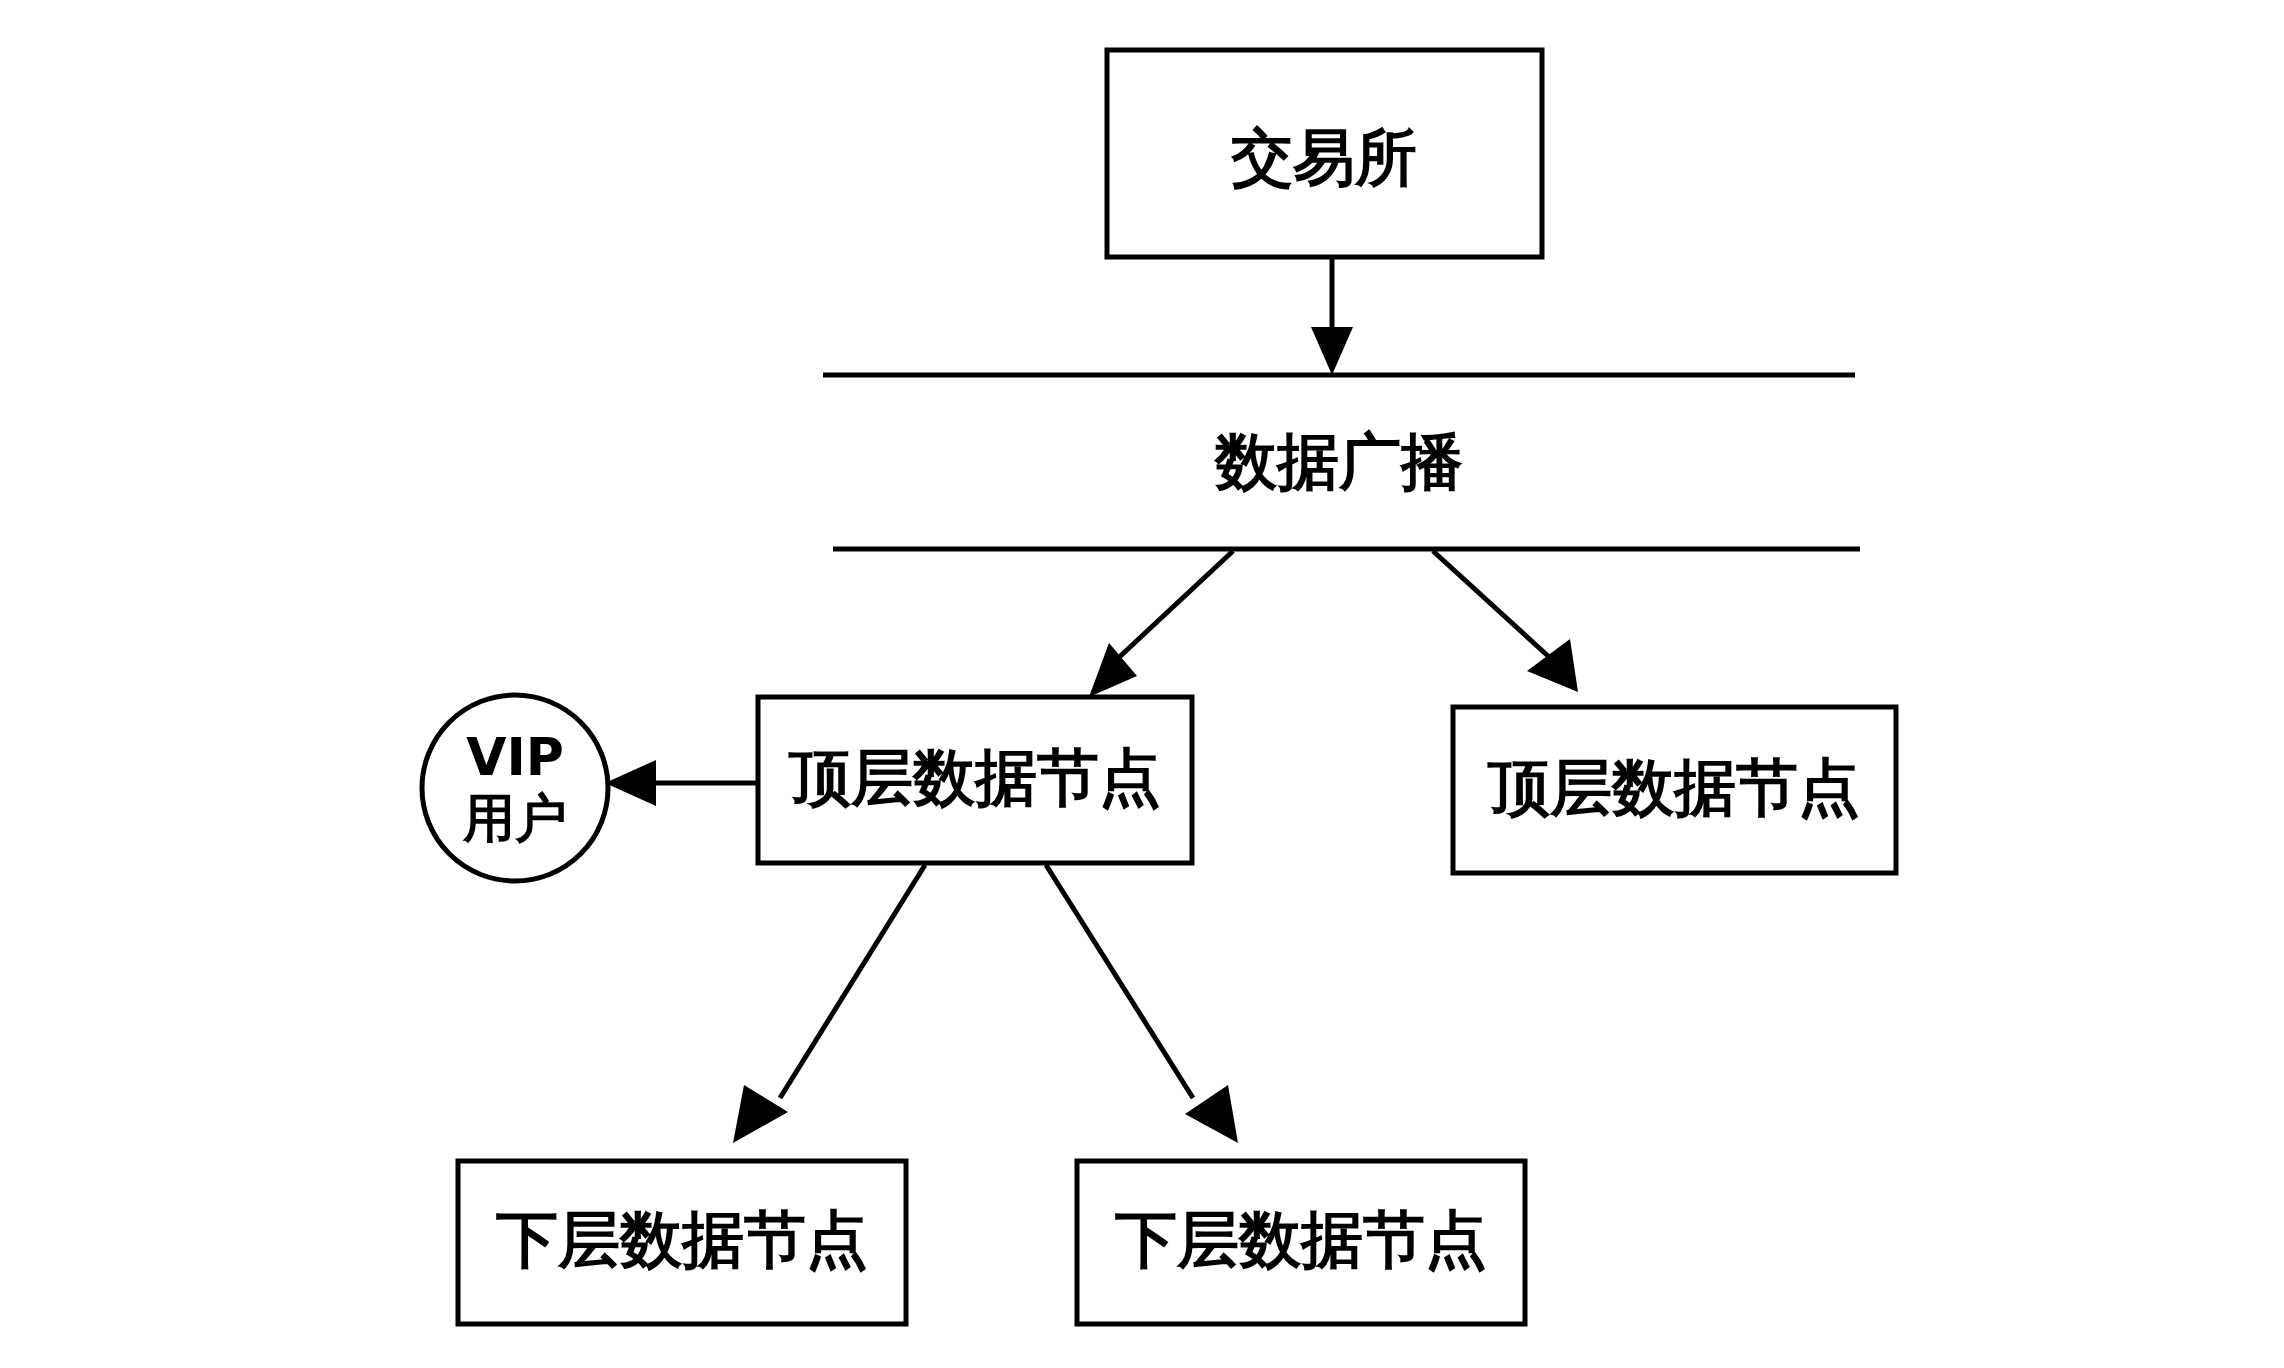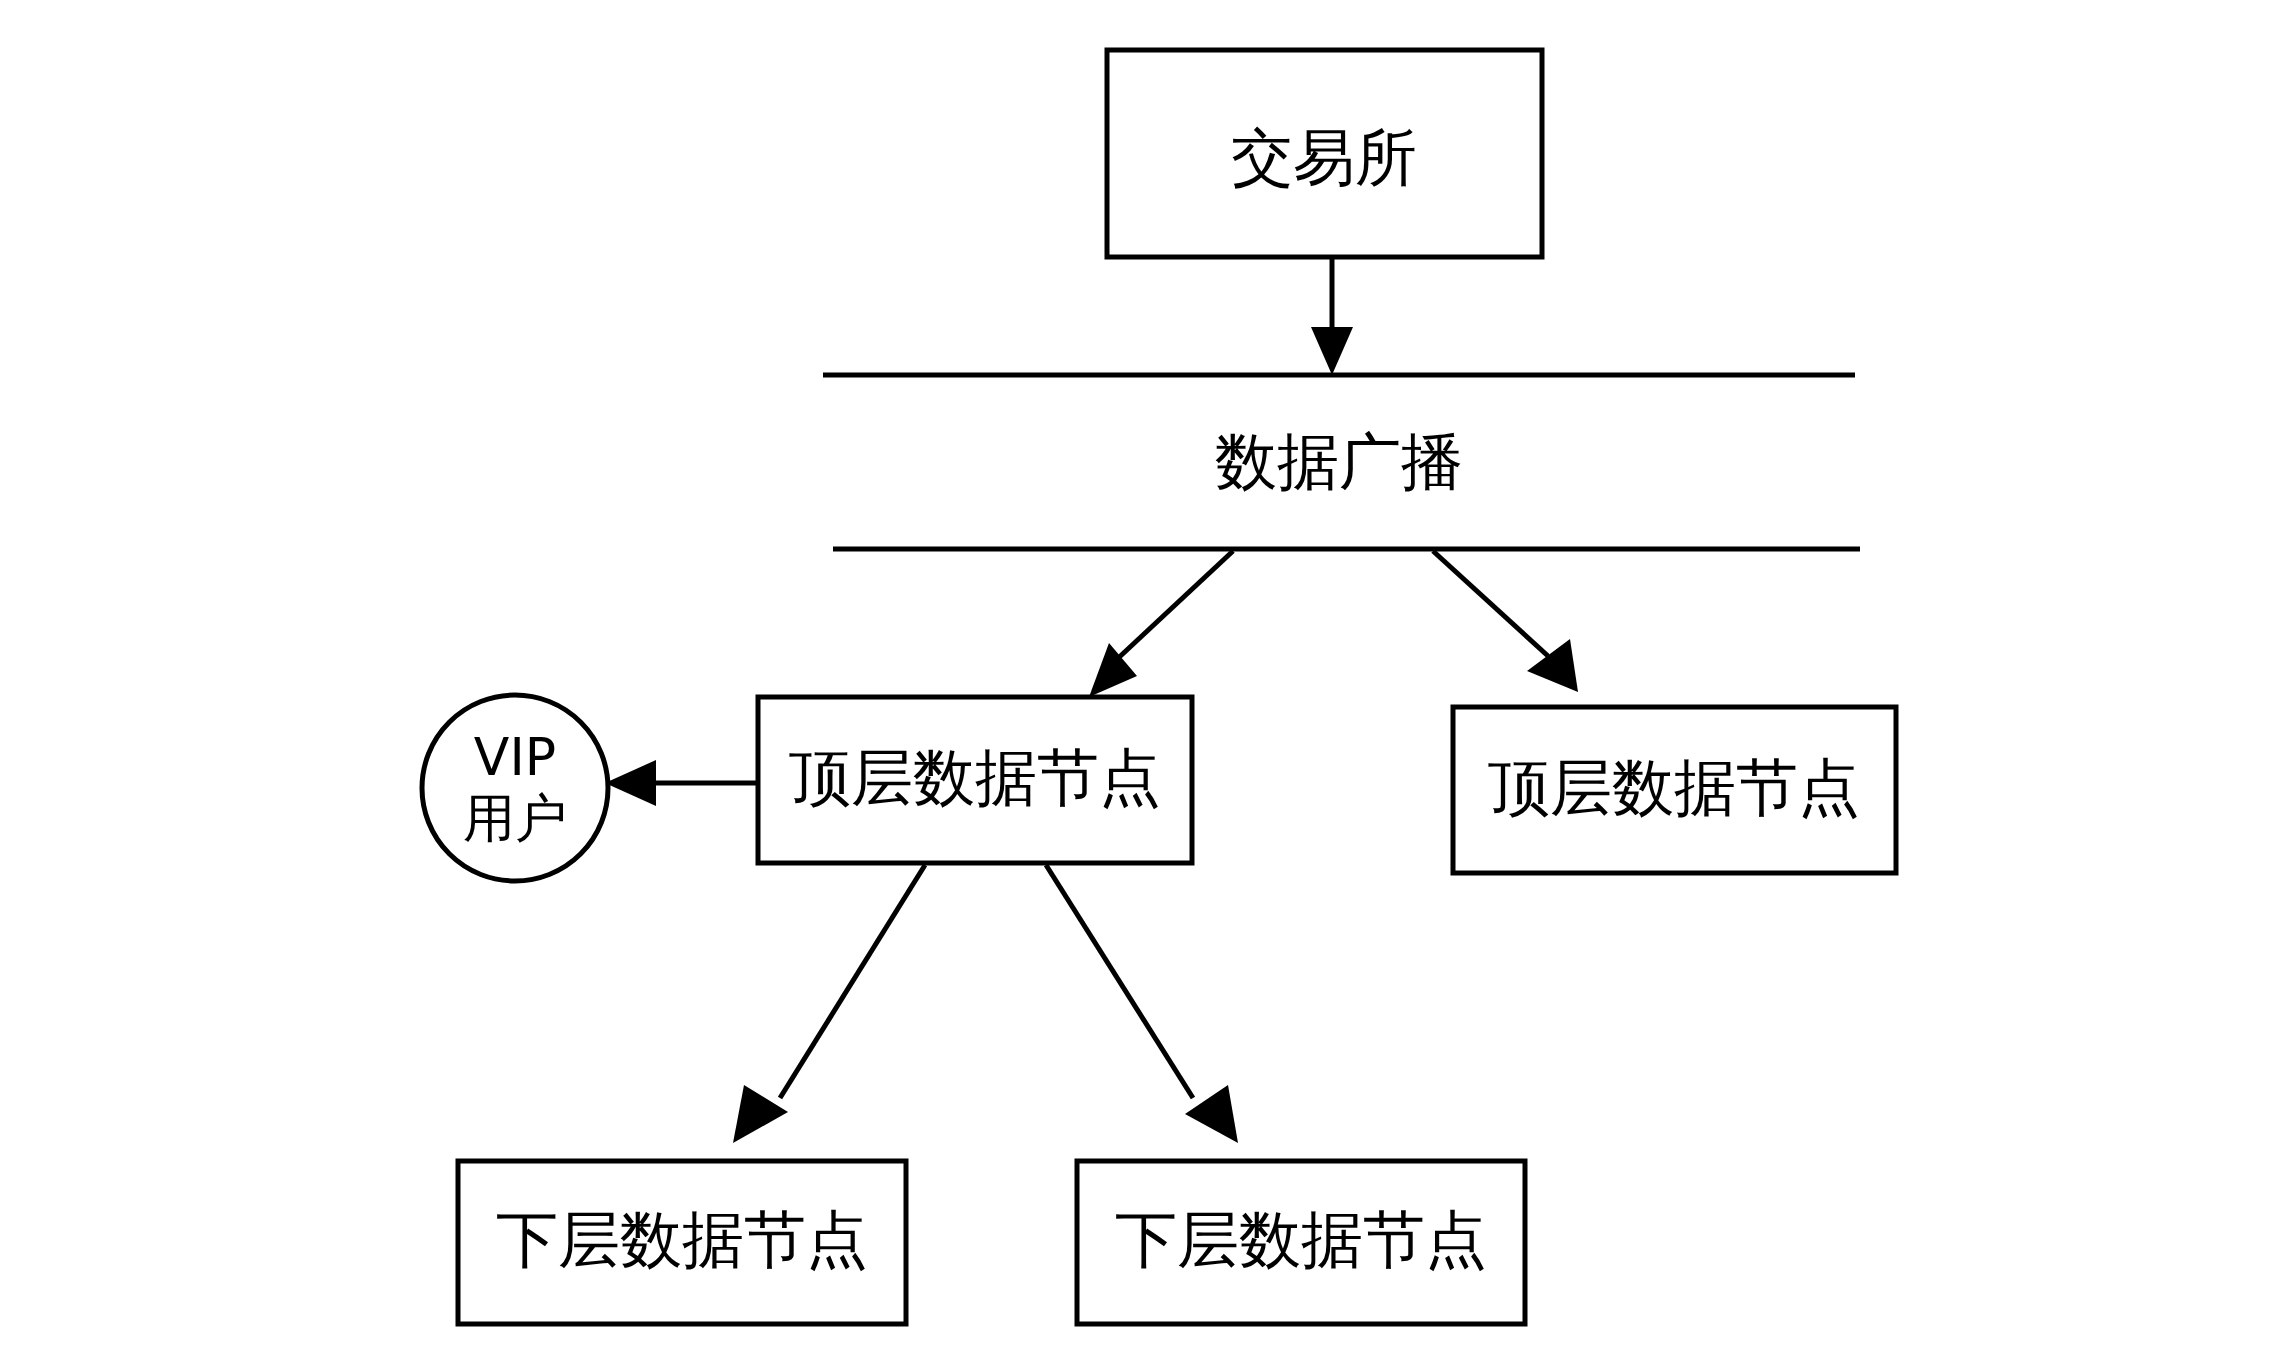--- a/index.html
+++ b/index.html
@@ -11,20 +11,21 @@
     width: 2284px;
     height: 1368px;
     overflow: hidden;
     font-family: "DejaVu Sans", "Liberation Sans", sans-serif;
   }
   #diagram-root {
     position: relative;
     width: 1982px;
     height: 1368px;
     background: #ffffff;
+    font-weight: bold;
   }
   svg.diagram-canvas {
     position: absolute;
     left: 0;
     top: 0;
     width: 2284px;
     height: 1368px;
     display: block;
   }
   .node-shape {

